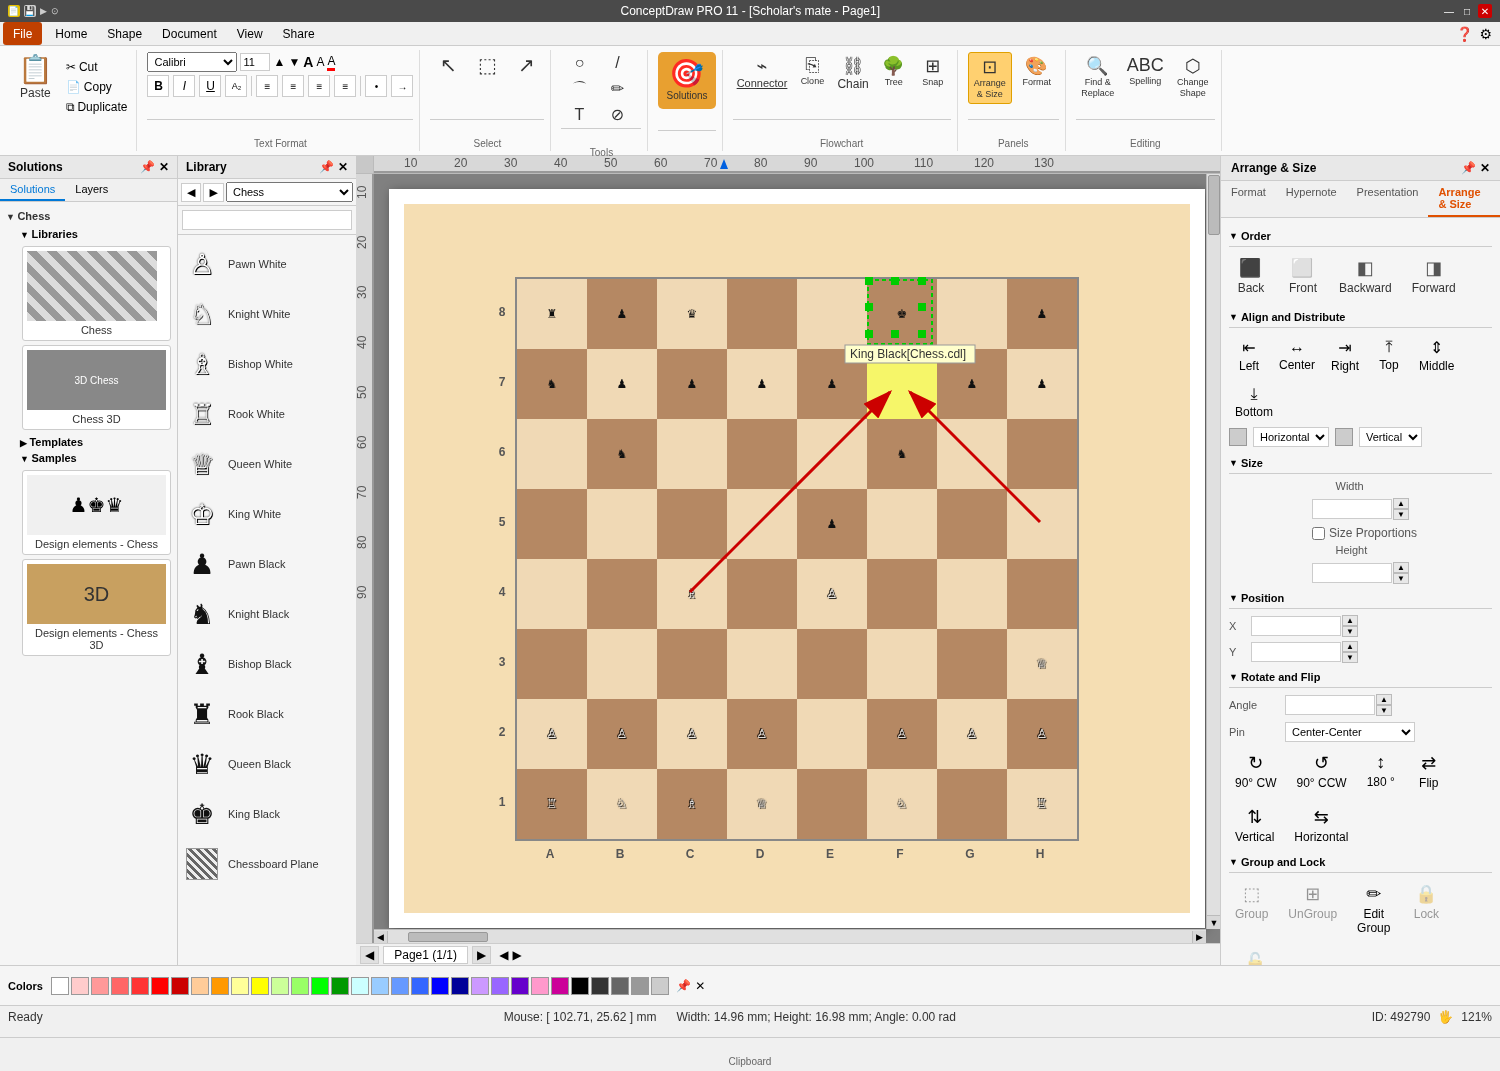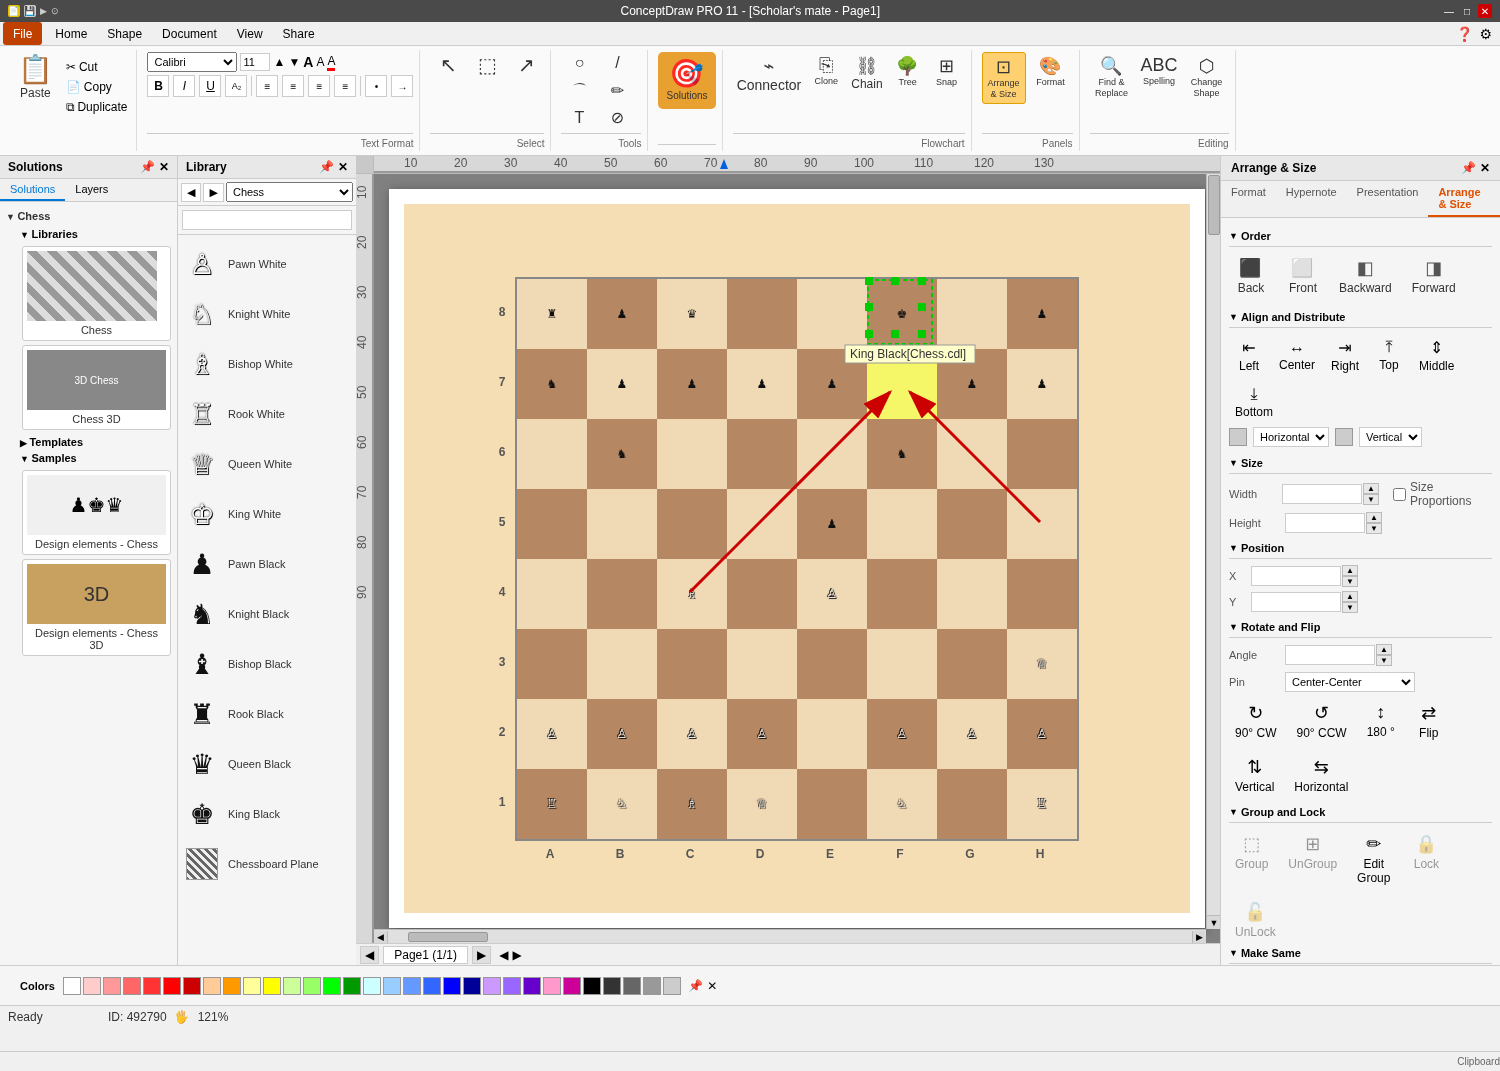--- a/index.html
+++ b/index.html
@@ -53,24 +53,24 @@
       flex-direction: column;
       align-items: center;
       border-right: 1px solid #ddd;
       padding: 2px 6px;
       min-width: 50px;
     }
     .ribbon-group-label {
       font-size: 10px;
       color: #666;
       margin-top: auto;
-      text-align: right;
+      text-align: center;
       border-top: 1px solid #ccc;
       width: 100%;
-      padding-top: 4px;
+      padding-top: 18px;
     }
     .ribbon-buttons { display: flex; gap: 3px; align-items: flex-start; flex: 1; }
     .ribbon-btn {
       display: flex;
       flex-direction: column;
       align-items: center;
       padding: 3px 4px;
       cursor: pointer;
       border-radius: 3px;
       font-size: 10px;
@@ -214,21 +214,21 @@
       min-width: 40px;
     }
     .align-select {
       font-size: 10px;
       padding: 2px;
       border: 1px solid #ccc;
       background: white;
     }
 
     
-    .size-row { display: flex; align-items: center; gap: 6px; margin-bottom: 4px; }
+    .size-row { display: flex; align-items: center; gap: 6px; margin-bottom: 4px; flex-direction: column; }
     .size-label { font-size: 11px; width: 50px; color: #555; }
     .size-input {
       width: 80px;
       padding: 3px 5px;
       font-size: 11px;
       border: 1px solid #ccc;
       background: white;
     }
     .lock-check { display: flex; align-items: center; gap: 4px; font-size: 11px; color: #555; }
 
@@ -280,21 +280,21 @@
     .statusbar-center { flex: 1; display: flex; justify-content: center; gap: 20px; }
     .statusbar-right { display: flex; align-items: center; gap: 8px; }
 
     
     .colors-panel {
       height: 40px;
       background: #f5f5f5;
       border-top: 1px solid #ccc;
       display: flex;
       align-items: center;
-      padding: 4px 20px;
+      padding: 4px 8px;
       gap: 4px;
       overflow: hidden;
     }
     .color-swatch {
       width: 18px;
       height: 18px;
       border: 1px solid #999;
       cursor: pointer;
       flex-shrink: 0;
     }
@@ -464,21 +464,21 @@
       <div class="icon" style="font-size:28px;">🎯</div>
       <div style="font-size:10px;text-align:center;">Solutions</div>
     </div>
     <div class="ribbon-group-label"> </div>
   </div>
 
   <div class="ribbon-group" style="min-width:180px;">
     <div style="display:flex;gap:3px;align-items:flex-start;">
       <div class="ribbon-btn" style="min-width:44px;">
         <div style="font-size:18px;">⌁</div>
-        <div style="font-size:14px;text-align:center;">Connector</div>
+        <div style="font-size:11px;text-align:center;text-decoration:underline;">Connector</div>
       </div>
       <div class="ribbon-btn" style="min-width:36px;">
         <div style="font-size:18px;">⎘</div>
         <div style="font-size:9px;">Clone</div>
       </div>
       <div class="ribbon-btn" style="min-width:36px;">
         <div style="font-size:18px;">⛓</div>
         <div style="font-size:12px;">Chain</div>
       </div>
       <div class="ribbon-btn" style="min-width:36px;">
@@ -1147,18 +1147,22 @@
     <div class="color-swatch" style="background:#cccccc;"></div>
   </div>
   <div style="margin-left:4px;">
     <span>📌</span>
     <span>✕</span>
   </div>
 </div>
 
 <div class="statusbar">
   <div class="statusbar-left">Ready</div>
+  <div class="statusbar-center">
+    <span>Mouse: [ 102.71, 25.62 ] mm</span>
+    <span>Width: 14.96 mm; Height: 16.98 mm; Angle: 0.00 rad</span>
+  </div>
   <div class="statusbar-right">
     <span>ID: 492790</span>
     <span>🖐</span>
     <span>121%</span>
   </div>
 </div>
 
 </body></html>

